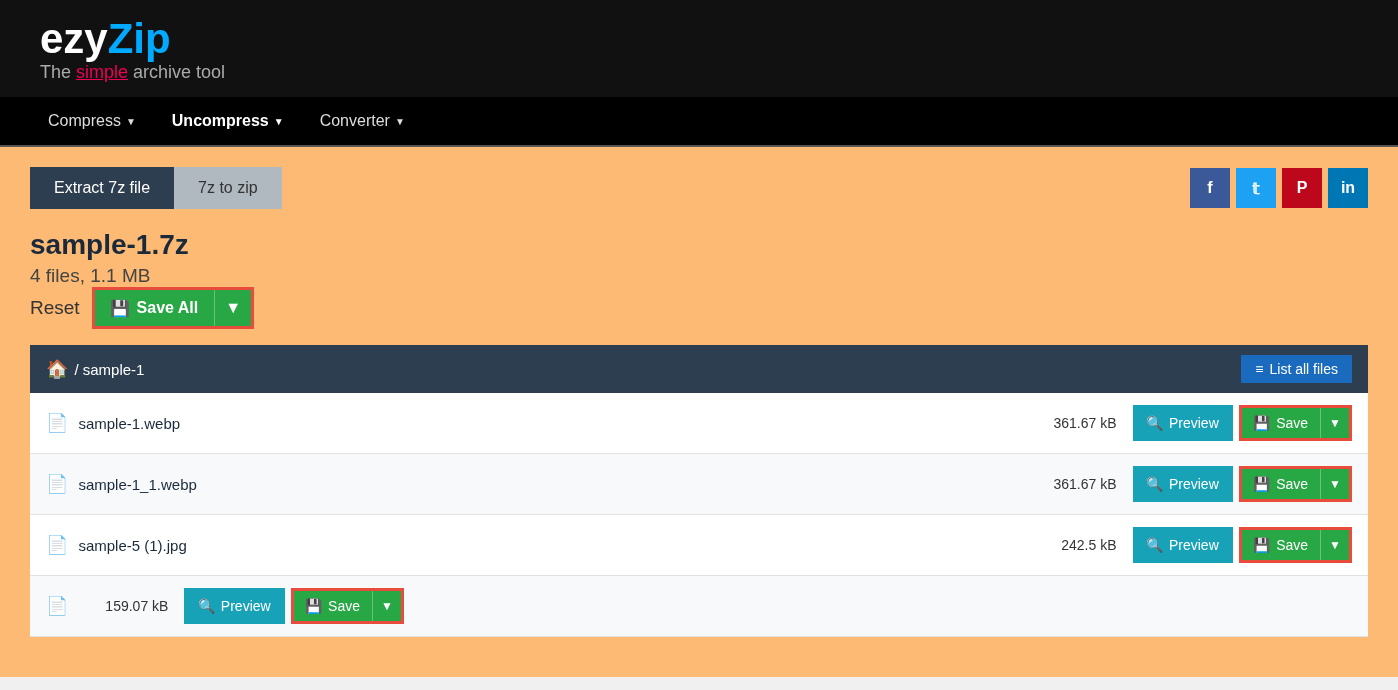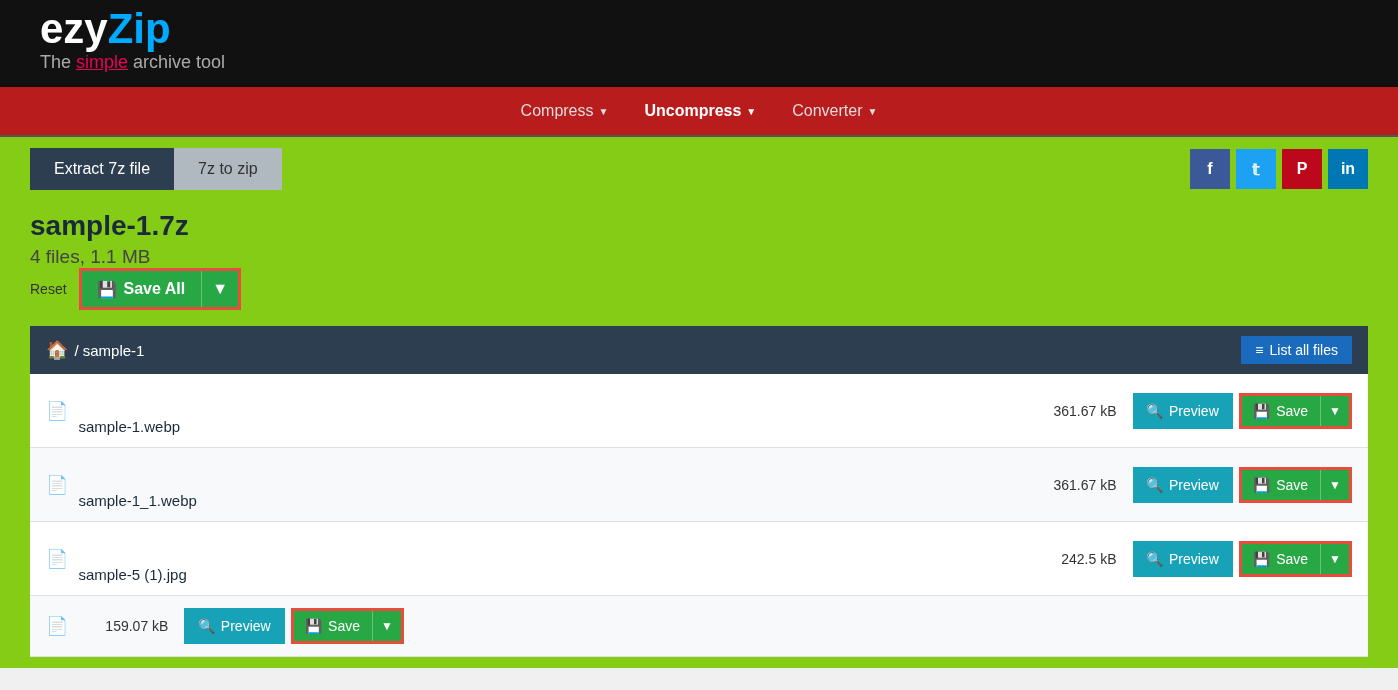--- a/index.html
+++ b/index.html
@@ -1,58 +1,57 @@
 <!DOCTYPE html>
 <html><head>
   <meta charset="utf-8">
   <style>
     * { margin: 0; padding: 0; box-sizing: border-box; }
     body { font-family: 'Segoe UI', Arial, sans-serif; background: #f0f0f0; width: 1398px; }
 
     
     .header {
       background: #111;
-      padding: 8px 40px 14px;
+      padding: 18px 40px 14px;
       display: flex;
       align-items: center;
     }
     .logo-container { display: flex; flex-direction: column; }
     .logo-text { font-size: 42px; font-weight: bold; line-height: 1; }
     .logo-ezy { color: #fff; }
     .logo-zip { color: #00aaff; }
     .logo-tagline { font-size: 18px; color: #aaa; margin-top: 2px; }
     .logo-tagline .simple { color: #e05; text-decoration: underline; }
 
     
     .nav {
-      background: #b91c1c;
+      background: #000000;
       padding: 0 30px;
       display: flex;
       align-items: center;
       height: 50px;
       border-bottom: 2px solid #555;
-      justify-content: center;
     }
     .nav-item {
       color: #ddd;
       font-size: 16px;
       padding: 14px 18px;
       cursor: pointer;
       display: flex;
       align-items: center;
       gap: 5px;
       text-decoration: none;
     }
     .nav-item .caret { font-size: 10px; }
 
     
     .main {
-      background: #84cc16;
+      background: #fdba74;
       min-height: 530px;
-      padding: 11px 30px;
+      padding: 20px 30px;
     }
 
     
     .tabs {
       display: flex;
       align-items: center;
       justify-content: space-between;
       margin-bottom: 20px;
     }
     .tabs-left { display: flex; gap: 0; }
@@ -90,21 +89,21 @@
       justify-content: space-between;
       margin-bottom: 16px;
       flex-direction: column;
     }
     .file-title { font-size: 28px; font-weight: bold; color: #1a2a3a; }
     .file-meta { font-size: 19px; color: #444; margin-top: 4px; }
     .file-actions { display: flex; align-items: center; gap: 12px; }
     .reset-btn {
       background: none;
       border: none;
-      font-size: 14px;
+      font-size: 19px;
       color: #333;
       cursor: pointer;
     }
     .save-all-btn {
       display: flex;
       align-items: center;
       background: #28a745;
       color: #fff;
       border: 3px solid #e74c3c;
       font-size: 16px;
@@ -155,21 +154,21 @@
     .file-list { background: #fff; }
     .file-row {
       display: flex;
       align-items: center;
       padding: 12px 16px;
       border-bottom: 1px solid #e0e0e0;
       background: #f8f9fa;
     }
     .file-row:nth-child(odd) { background: #fff; }
     .file-icon { color: #555; margin-right: 10px; font-size: 18px; }
-    .file-name { flex: 1; font-size: 15px; color: #1a2a3a; margin-top: 32px; }
+    .file-name { flex: 1; font-size: 15px; color: #1a2a3a; }
     .file-size { color: #333; font-size: 14px; margin-right: 16px; min-width: 90px; text-align: right; }
     .file-row-actions { display: flex; gap: 6px; align-items: center; }
 
     .preview-btn {
       background: #17a2b8;
       color: #fff;
       border: none;
       padding: 7px 14px;
       font-size: 14px;
       cursor: pointer;

